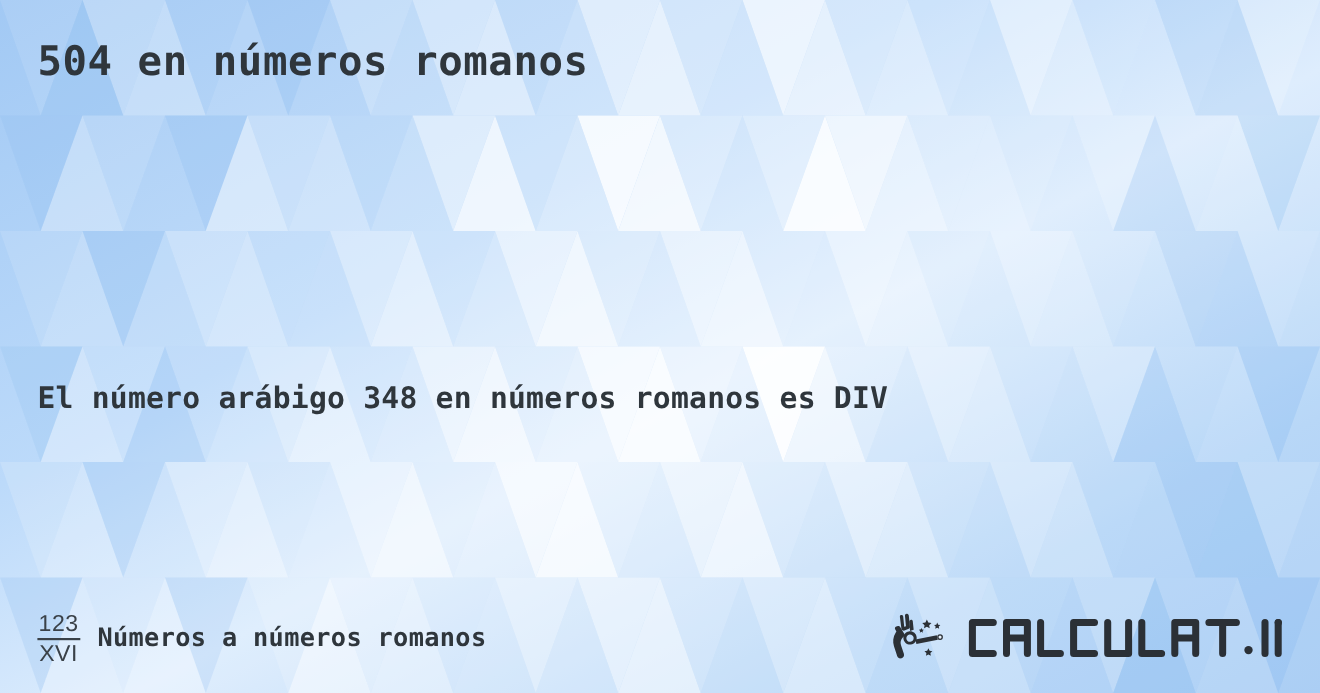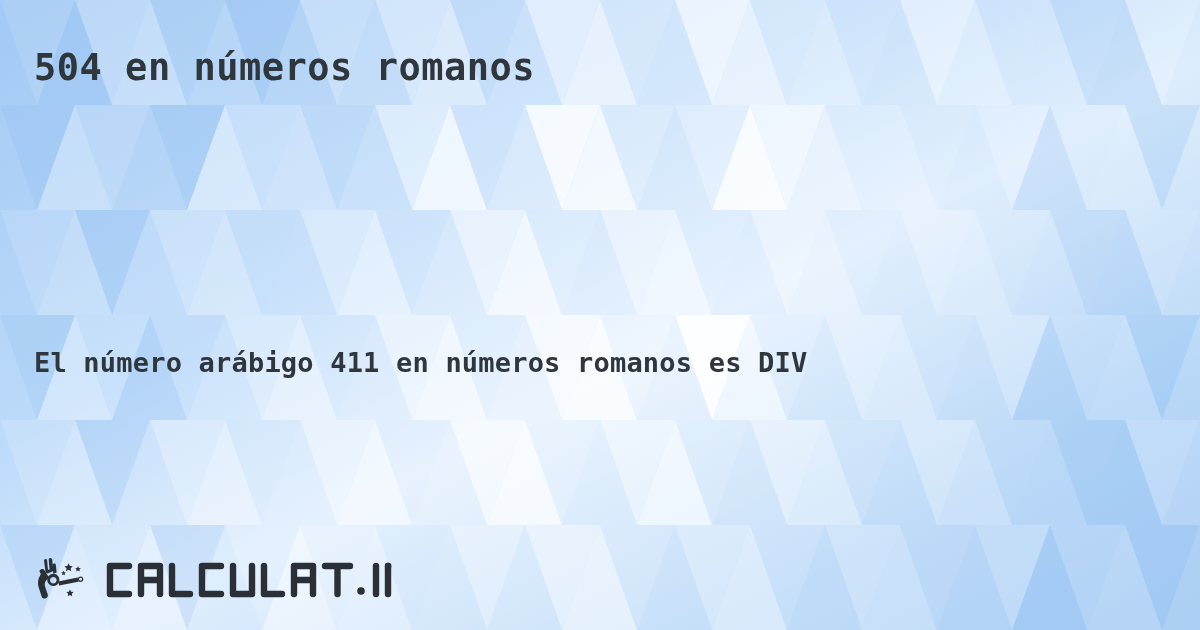--- a/index.html
+++ b/index.html
@@ -41,21 +41,21 @@
     z-index: 2;
     width: 1200px;
     height: 630px;
     box-sizing: border-box;
     padding: 0 34px;
   }
 
   .page-title {
     position: absolute;
     left: 34px;
-    top: 46px;
+    top: 34px;
     margin: 0;
     font-family: "DejaVu Sans Mono", "Liberation Mono", monospace;
     font-size: 37px;
     font-weight: bold;
     letter-spacing: 0.5px;
     color: #2f363c;
     white-space: nowrap;
   }
 
   .intro {
@@ -379,24 +379,31 @@
       <polygon points="1087,630 1162,630 1125,525" fill="#ffffff" opacity="0.18"></polygon>
       <polygon points="1162,630 1200,630 1200,525" fill="#ffffff" opacity="0.08"></polygon>
     </g>
   </svg>
 
   <div class="content">
 
     <h1 class="page-title">504 en números romanos</h1>
 
 
-    <p class="answer">El número arábigo 411 en números romanos es DIV</p>
+    <p class="answer">El número arábigo 348 en números romanos es DIV</p>
 
     <div class="footer">
 
+      <div class="brand-left">
+        <div class="fraction-logo">
+          <span class="num">123</span>
+          <span class="den">XVI</span>
+        </div>
+        <span class="brand-left-label">Números a números romanos</span>
+      </div>
 
       <div class="brand-right">
 
         <svg class="wand-icon" width="58" height="46" viewBox="0 0 58 46" xmlns="http://www.w3.org/2000/svg">
           <g fill="#2b3036">
 
             <path d="M11.0 2.2c1.0-0.5 2.0 0.2 2.1 1.3l0.9 9.2 1.6-0.3-0.9-9.6c-0.1-1.1 0.8-2.0 1.9-1.8 0.9 0.2 1.5 0.9 1.6 1.8l1.0 10.0c0.1 0.8-0.3 1.4-1.0 1.7l-4.6 1.9-2.0-1.0-1.5-11.5c-0.1-0.7 0.2-1.4 0.9-1.7z"></path>
 
             <path d="M19.8 6.6c0.9-0.4 1.9 0.2 2.0 1.2l0.8 7.6-3.3 1.3-0.7-8.2c-0.1-0.8 0.4-1.6 1.2-1.9z"></path>
 

